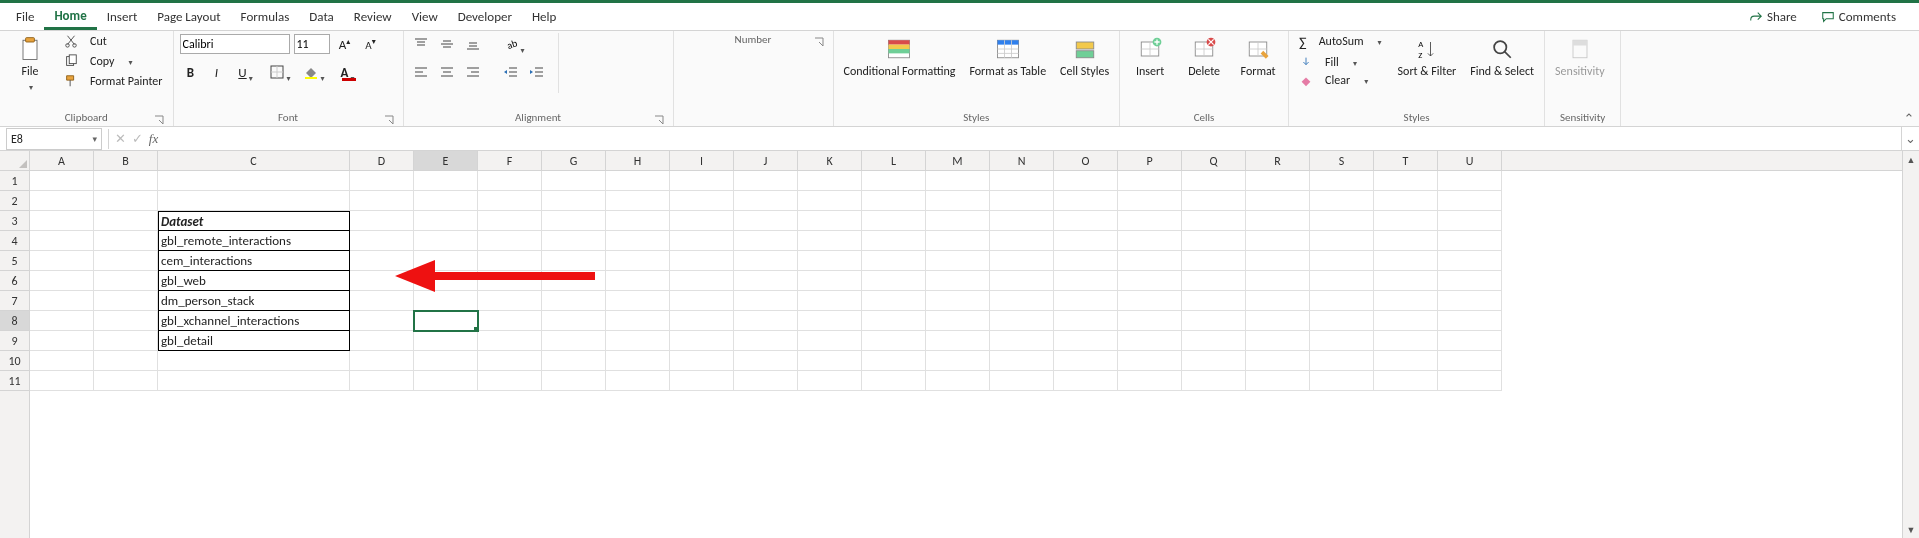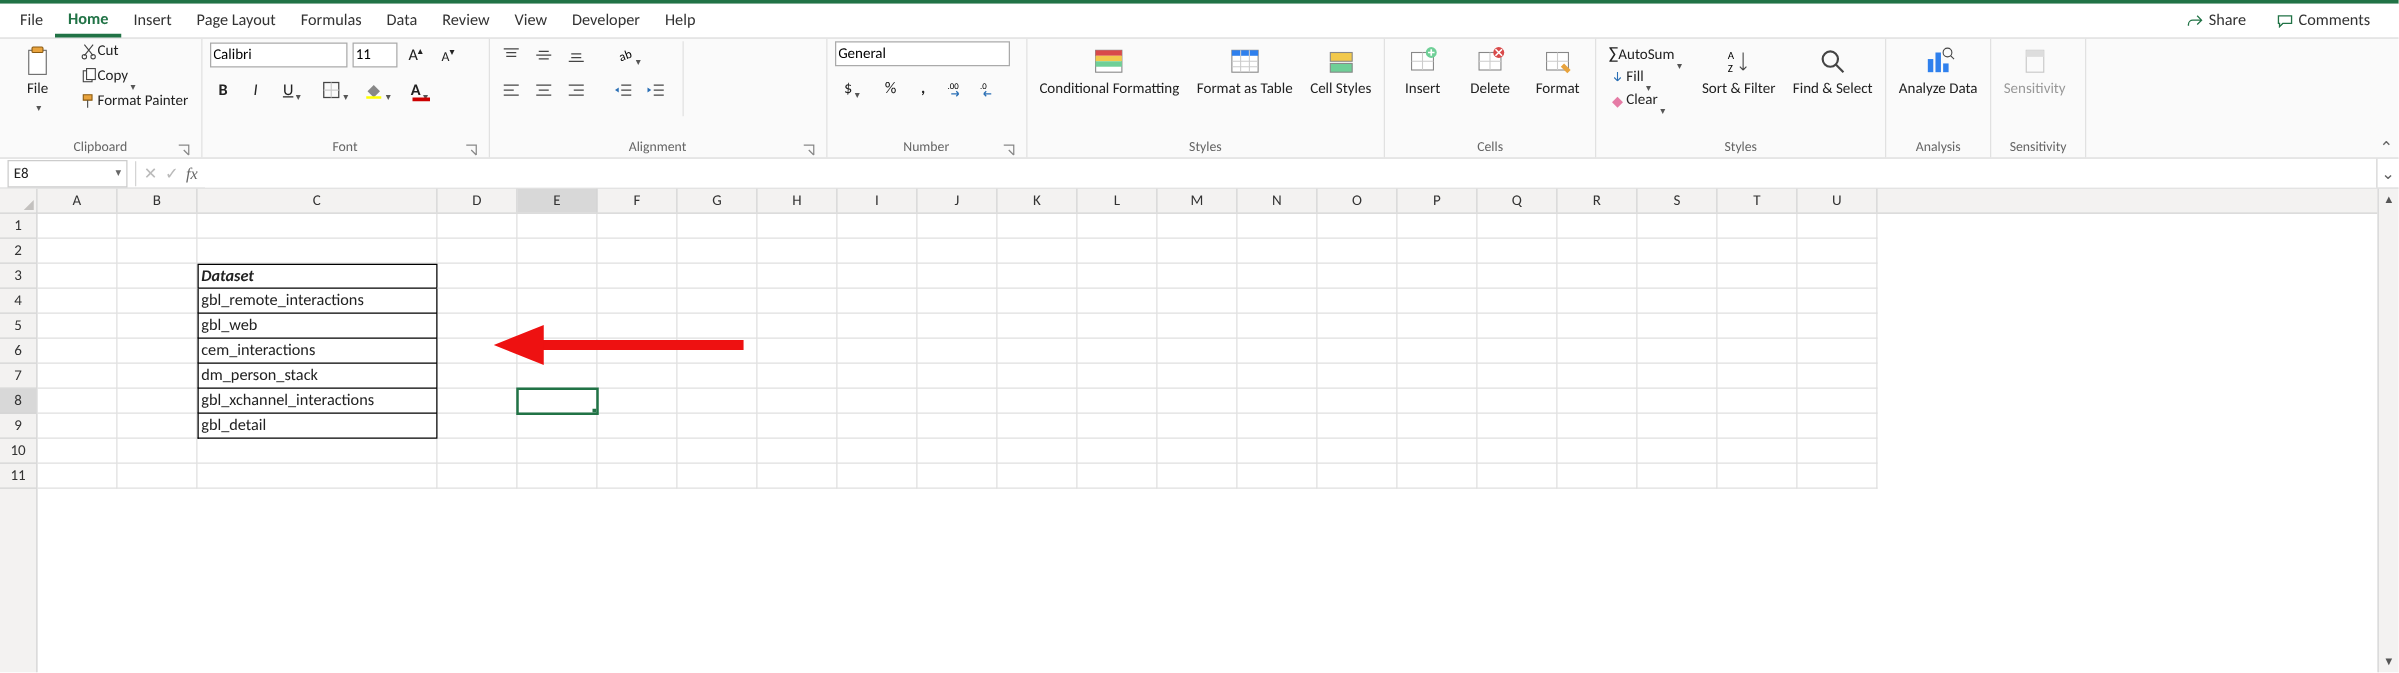--- a/index.html
+++ b/index.html
@@ -22,21 +22,21 @@
   .group { display:flex; flex-direction:column; justify-content:space-between; border-right:1px solid #e1e1e1; padding:2px 6px 0 6px; }
   .group-body { display:flex; align-items:flex-start; gap:6px; flex:1; }
   .group-label { font-size:11px; color:#666; text-align:center; padding-bottom:2px; position:relative; }
   .group-label .dlaunch { position:absolute; right:2px; bottom:0; width:12px; height:12px; }
 
   .bigbtn { display:flex; flex-direction:column; align-items:center; justify-content:center; gap:2px; min-width:48px; padding:2px 4px; cursor:pointer; font-size:12px; line-height:1.1; text-align:center;}
   .bigbtn svg { width:28px; height:28px; }
   .bigbtn .lbl-sm { font-size:12px; }
   .stack { display:flex; flex-direction:column; gap:4px; justify-content:center; }
   .row { display:flex; align-items:center; gap:4px; }
-  .mini { font-size:12px; padding:1px 4px; display:flex; align-items:flex-end; gap:0; cursor:pointer; }
+  .mini { font-size:12px; padding:1px 4px; display:flex; align-items:flex-start; gap:12px; cursor:pointer; }
   .mini svg { width:14px; height:14px; }
   .select { height:20px; font-size:12px; border:1px solid #aaa; background:#fff; padding:0 2px; }
   .fontname { width:110px; }
   .fontsize { width:36px; }
   .iconbtn { width:22px; height:22px; display:flex; align-items:center; justify-content:center; cursor:pointer; border:1px solid transparent; }
   .iconbtn svg { width:16px; height:16px; }
   .iconbtn.wide { width:30px; }
   .dd-caret { width:6px; height:6px; margin-left:2px; display:inline-block; }
   .dd-caret::after { content:"▾"; font-size:8px; color:#555; }
 
@@ -281,49 +281,20 @@
     </div>
     <div class="group-label">
       <span>Alignment</span>
       <svg class="dlaunch" viewBox="0 0 12 12">
           <path stroke="#888" fill="none" d="M2 2h8v8M6 6l4 4"></path>
         </svg>
     </div>
   </div>
 
   <div class="group" style="min-width:160px;">
-    <div class="group-body">
-      <div class="stack" style="gap:6px;">
-        <input class="select numfmt" value="General" style="">
-        <div class="row">
-          <div class="iconbtn wide">
-              <span>$</span>
-              <span class="dd-caret"></span>
-            </div>
-          <div class="iconbtn">
-              <span>%</span>
-            </div>
-          <div class="iconbtn">
-              <span style="font-weight:700;">,</span>
-            </div>
-          <div class="iconbtn">
-              <svg viewBox="0 0 16 16">
-                <text x="1" y="9" font-size="7">.00</text>
-                <path stroke="#2a6fb5" d="M4 13h6m0 0l-2-2m2 2l-2 2"></path>
-              </svg>
-            </div>
-          <div class="iconbtn">
-              <svg viewBox="0 0 16 16">
-                <text x="1" y="9" font-size="7">.0</text>
-                <path stroke="#2a6fb5" d="M10 13H4m0 0l2-2m-2 2l2 2"></path>
-              </svg>
-            </div>
-        </div>
-      </div>
-    </div>
     <div class="group-label">
       <span>Number</span>
       <svg class="dlaunch" viewBox="0 0 12 12">
           <path stroke="#888" fill="none" d="M2 2h8v8M6 6l4 4"></path>
         </svg>
     </div>
   </div>
 
   <div class="group" style="min-width:190px;">
     <div class="group-body">
@@ -422,35 +393,20 @@
         <svg viewBox="0 0 32 32">
             <circle cx="14" cy="14" r="7" fill="none" stroke="#444" stroke-width="2"></circle>
             <path stroke="#444" stroke-width="2" d="M19 19l7 7"></path>
           </svg>
         <span class="lbl-sm">Find &amp; Select</span>
       </div>
     </div>
     <div class="group-label"><span>Styles</span></div>
   </div>
 
-  <div class="group" style="min-width:64px;">
-    <div class="group-body">
-      <div class="bigbtn">
-        <svg viewBox="0 0 32 32">
-            <rect x="6" y="14" width="5" height="12" fill="#2f80ed"></rect>
-            <rect x="13" y="8" width="5" height="18" fill="#2f80ed"></rect>
-            <rect x="20" y="18" width="5" height="8" fill="#2f80ed"></rect>
-            <circle cx="24" cy="8" r="4" fill="none" stroke="#444"></circle>
-            <path stroke="#444" d="M27 11l3 3"></path>
-          </svg>
-        <span class="lbl-sm">Analyze Data</span>
-      </div>
-    </div>
-    <div class="group-label"><span>Analysis</span></div>
-  </div>
 
   <div class="group" style="min-width:76px;">
     <div class="group-body">
       <div class="bigbtn" style="opacity:.45;">
         <svg viewBox="0 0 32 32">
             <rect x="8" y="6" width="16" height="20" fill="none" stroke="#888"></rect>
             <rect x="8" y="6" width="16" height="6" fill="#bbb"></rect>
           </svg>
         <span class="lbl-sm">Sensitivity</span>
       </div>
@@ -609,44 +565,44 @@
               <div class="cell" style="width: 64px;"></div>
               <div class="cell" style="width: 64px;"></div>
               <div class="cell" style="width: 64px;"></div>
               <div class="cell" style="width: 64px;"></div>
               <div class="cell" style="width: 64px;"></div>
               <div class="cell" style="width: 64px;"></div>
             </div>
             <div class="cell-row">
               <div class="cell" style="width: 64px;"></div>
               <div class="cell" style="width: 64px;"></div>
+              <div class="cell b-lr b-b" style="width: 192px;">cem_interactions</div>
+              <div class="cell" style="width: 64px;"></div>
+              <div class="cell" style="width: 64px;"></div>
+              <div class="cell" style="width: 64px;"></div>
+              <div class="cell" style="width: 64px;"></div>
+              <div class="cell" style="width: 64px;"></div>
+              <div class="cell" style="width: 64px;"></div>
+              <div class="cell" style="width: 64px;"></div>
+              <div class="cell" style="width: 64px;"></div>
+              <div class="cell" style="width: 64px;"></div>
+              <div class="cell" style="width: 64px;"></div>
+              <div class="cell" style="width: 64px;"></div>
+              <div class="cell" style="width: 64px;"></div>
+              <div class="cell" style="width: 64px;"></div>
+              <div class="cell" style="width: 64px;"></div>
+              <div class="cell" style="width: 64px;"></div>
+              <div class="cell" style="width: 64px;"></div>
+              <div class="cell" style="width: 64px;"></div>
+              <div class="cell" style="width: 64px;"></div>
+            </div>
+            <div class="cell-row">
+              <div class="cell" style="width: 64px;"></div>
+              <div class="cell" style="width: 64px;"></div>
               <div class="cell b-lr b-b" style="width: 192px;">gbl_web</div>
-              <div class="cell" style="width: 64px;"></div>
-              <div class="cell" style="width: 64px;"></div>
-              <div class="cell" style="width: 64px;"></div>
-              <div class="cell" style="width: 64px;"></div>
-              <div class="cell" style="width: 64px;"></div>
-              <div class="cell" style="width: 64px;"></div>
-              <div class="cell" style="width: 64px;"></div>
-              <div class="cell" style="width: 64px;"></div>
-              <div class="cell" style="width: 64px;"></div>
-              <div class="cell" style="width: 64px;"></div>
-              <div class="cell" style="width: 64px;"></div>
-              <div class="cell" style="width: 64px;"></div>
-              <div class="cell" style="width: 64px;"></div>
-              <div class="cell" style="width: 64px;"></div>
-              <div class="cell" style="width: 64px;"></div>
-              <div class="cell" style="width: 64px;"></div>
-              <div class="cell" style="width: 64px;"></div>
-              <div class="cell" style="width: 64px;"></div>
-            </div>
-            <div class="cell-row">
-              <div class="cell" style="width: 64px;"></div>
-              <div class="cell" style="width: 64px;"></div>
-              <div class="cell b-lr b-b" style="width: 192px;">cem_interactions</div>
               <div class="cell" style="width: 64px;"></div>
               <div class="cell" style="width: 64px;"></div>
               <div class="cell" style="width: 64px;"></div>
               <div class="cell" style="width: 64px;"></div>
               <div class="cell" style="width: 64px;"></div>
               <div class="cell" style="width: 64px;"></div>
               <div class="cell" style="width: 64px;"></div>
               <div class="cell" style="width: 64px;"></div>
               <div class="cell" style="width: 64px;"></div>
               <div class="cell" style="width: 64px;"></div>

